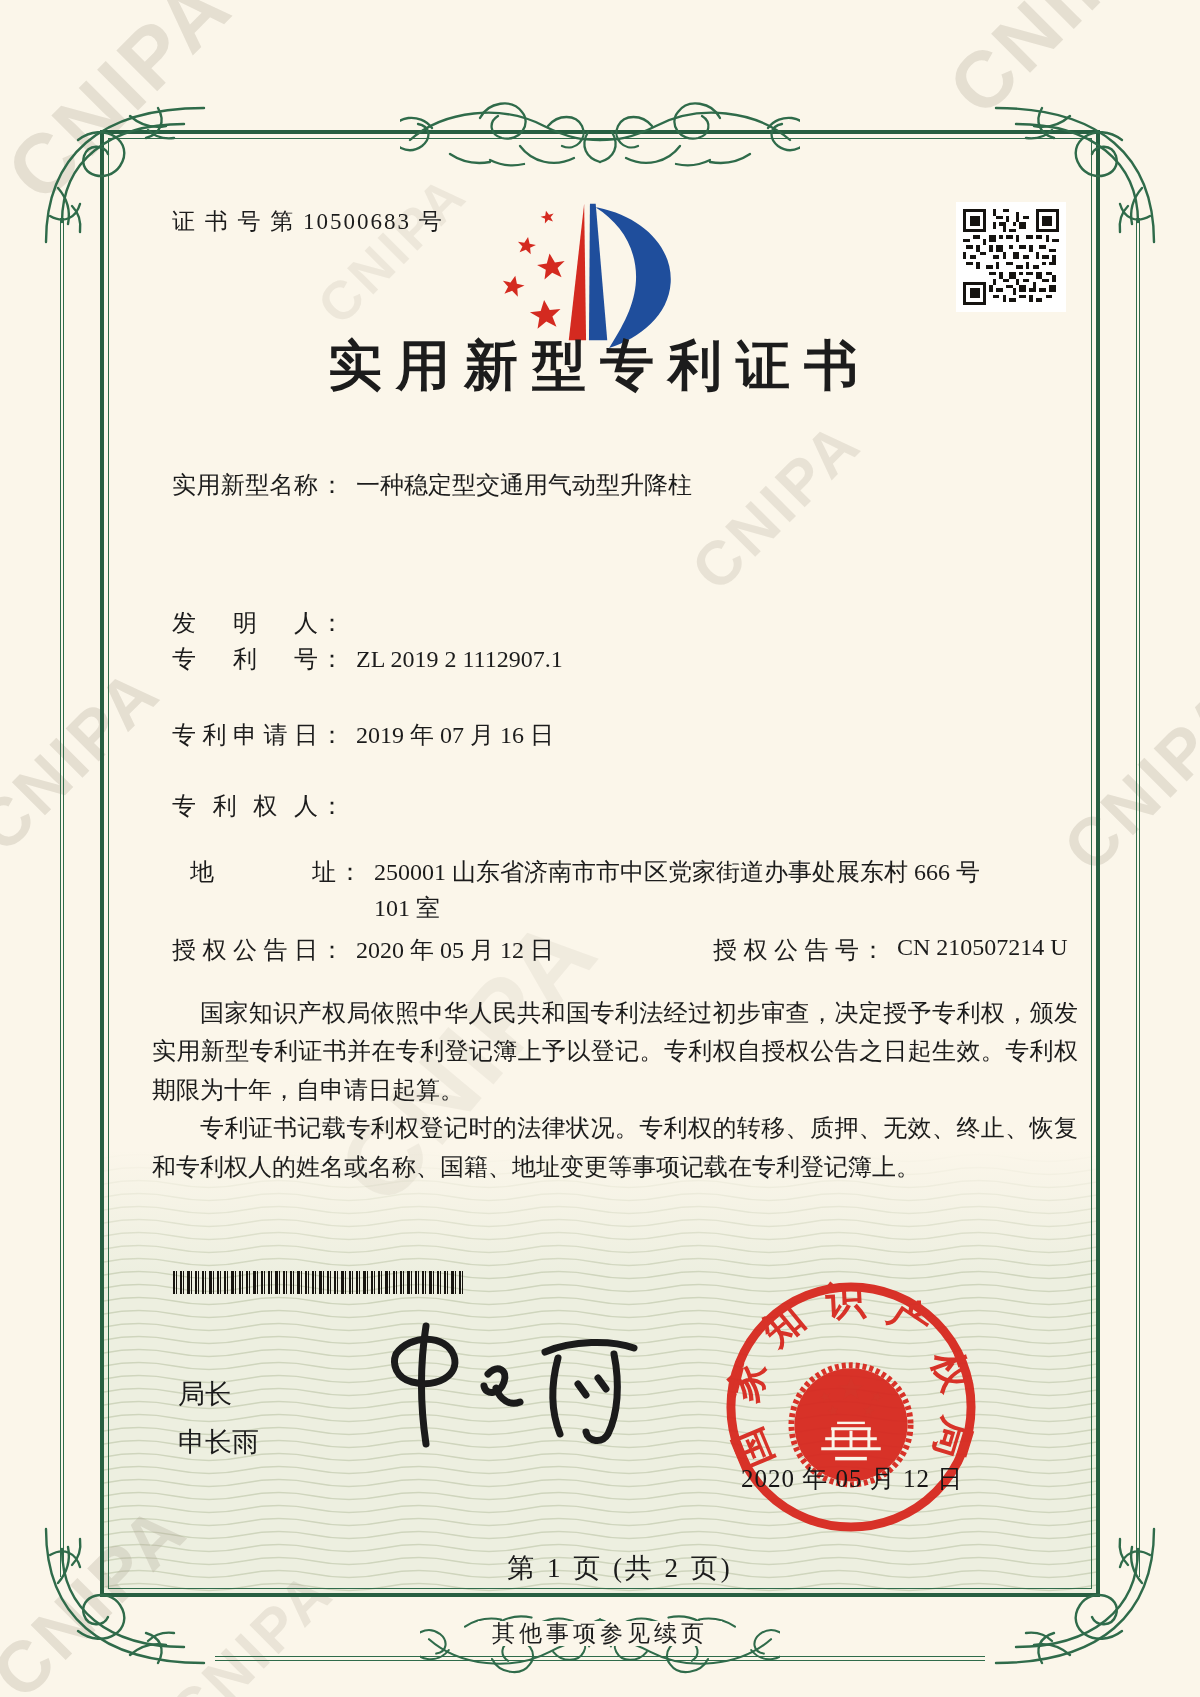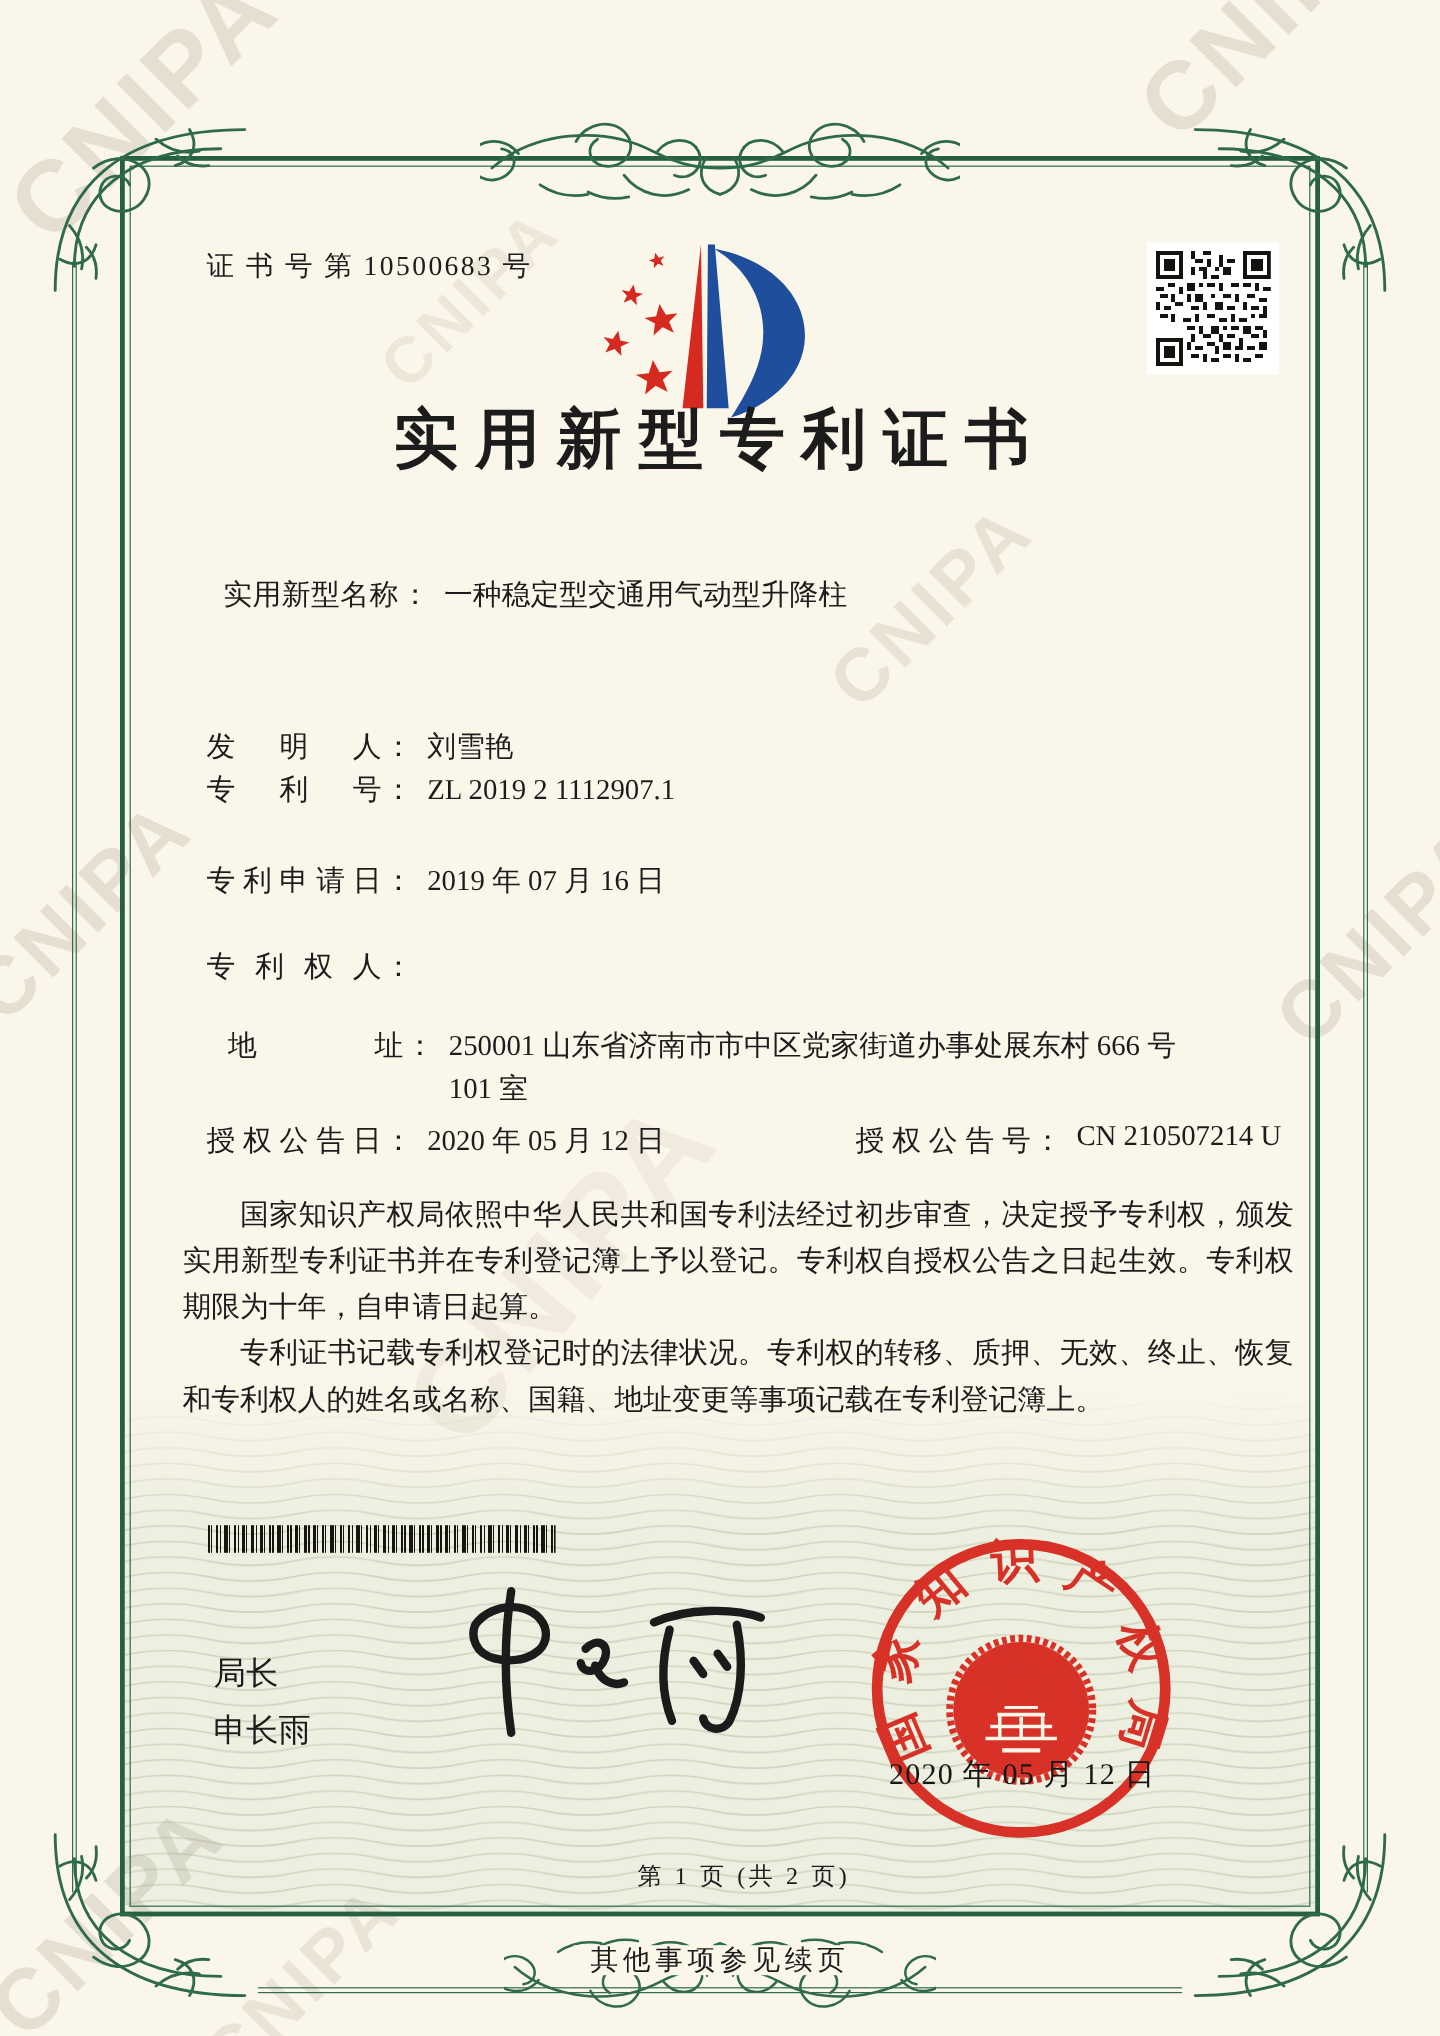--- a/index.html
+++ b/index.html
@@ -48,21 +48,21 @@
   .cert-no { position:absolute; left:172px; top:206px; font-size:23px; letter-spacing:2px; z-index:4; }
   .logo { position:absolute; left:488px; top:196px; z-index:4; }
   .qr { position:absolute; left:956px; top:202px; background:#fff; padding:7px; z-index:4; }
   .title {
     position:absolute; left:0; right:0; top:330px; margin:0; text-align:center;
     font-size:54px; font-weight:bold; letter-spacing:14px; z-index:4;
   }
   
   .frow { position:absolute; left:172px; width:906px; display:flex; align-items:flex-start;
     font-size:24px; line-height:1.5; z-index:4; }
-  .r0 { top:478px;margin-left:14px; } .r1 { top:558px;margin-top:47px; } .r2 { top:641px; }
+  .r0 { top:467px; } .r1 { top:558px;margin-top:47px; } .r2 { top:641px; }
   .r3 { top:717px; } .r4 { top:788px; } .r5 { top:854px;margin-left:18px; }
   .flabel { flex:none; display:inline-block; width:146px; text-align:justify; text-align-last:justify; }
   .fcolon { flex:none; margin:0 12px 0 2px; }
   .fvalue { flex:1; white-space:pre-wrap; }
   .grant { position:absolute; left:172px; top:934px; width:906px; font-size:24px; z-index:4; }
   .grant .g2 { position:absolute; left:541px; top:0; display:flex; }
   .grant .g1 { display:flex; }
   
   .body-text { position:absolute; left:152px; top:994px; width:926px; z-index:4; }
   .body-text p { margin:0; font-size:24px; line-height:1.6; text-align:justify; text-indent:2em; }
@@ -77,21 +77,21 @@
   }
   .director-title, .director-name {
     position:absolute; left:178px; font-size:27px; font-weight:normal;
     font-family:"Liberation Sans","DejaVu Sans",sans-serif; z-index:4;
   }
   .director-title { top:1376px; } .director-name { top:1424px; }
   .signature { position:absolute; left:360px; top:1312px; z-index:4; }
   .seal { position:absolute; left:722px; top:1278px; z-index:5; opacity:.95; }
   .seal-date { position:absolute; left:722px; top:1462px; width:260px; text-align:center;
     font-size:25px; letter-spacing:1px; color:#161616; z-index:6; }
-  .page-info { position:absolute; left:0; right:0; top:1550px; text-align:center; font-size:20px; letter-spacing:3px; z-index:4;padding-left:40px; }
+  .page-info { position:absolute; left:0; right:0; top:1550px; text-align:center; font-size:27px; letter-spacing:3px; z-index:4;padding-left:40px; }
   .continuation { position:absolute; left:0; right:0; top:1618px; text-align:center;
     font-size:23px; letter-spacing:4px; z-index:4; }
   .continuation span { background:#fbf6ea; padding:0 14px; }
 </style>
 </head>
 <body>
 
 <div class="page">
 
   <svg class="waves" width="992" height="444">
@@ -223,21 +223,20 @@
   <h1 class="title">实用新型专利证书</h1>
 
   <div class="frow r0">
     <span class="flabel">实用新型名称</span>
       <span class="fcolon">：</span>
       <span class="fvalue">一种稳定型交通用气动型升降柱</span>
   </div>
   <div class="frow r1">
     <span class="flabel">发明人</span>
       <span class="fcolon">：</span>
-      <span class="fvalue">刘雪艳</span>
   </div>
   <div class="frow r2">
     <span class="flabel">专利号</span>
       <span class="fcolon">：</span>
       <span class="fvalue">ZL 2019 2 1112907.1</span>
   </div>
   <div class="frow r3">
     <span class="flabel">专利申请日</span>
       <span class="fcolon">：</span>
       <span class="fvalue">2019 年 07 月 16 日</span>

